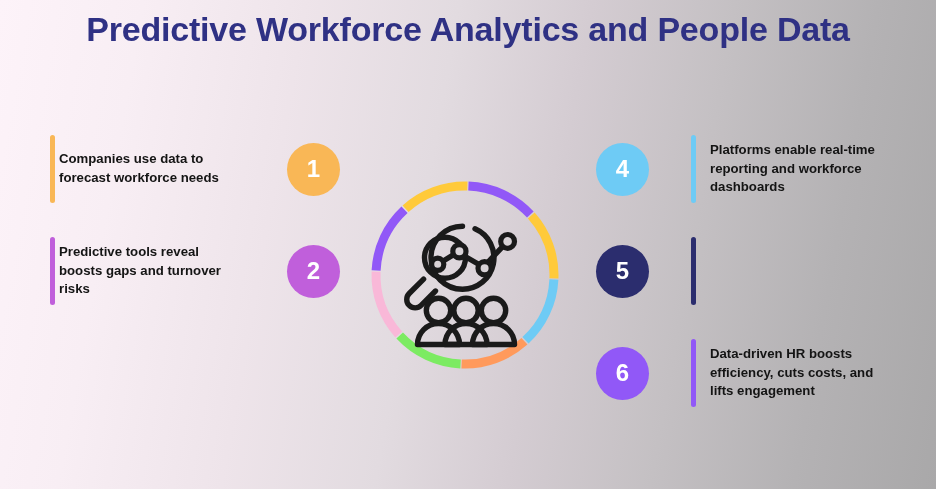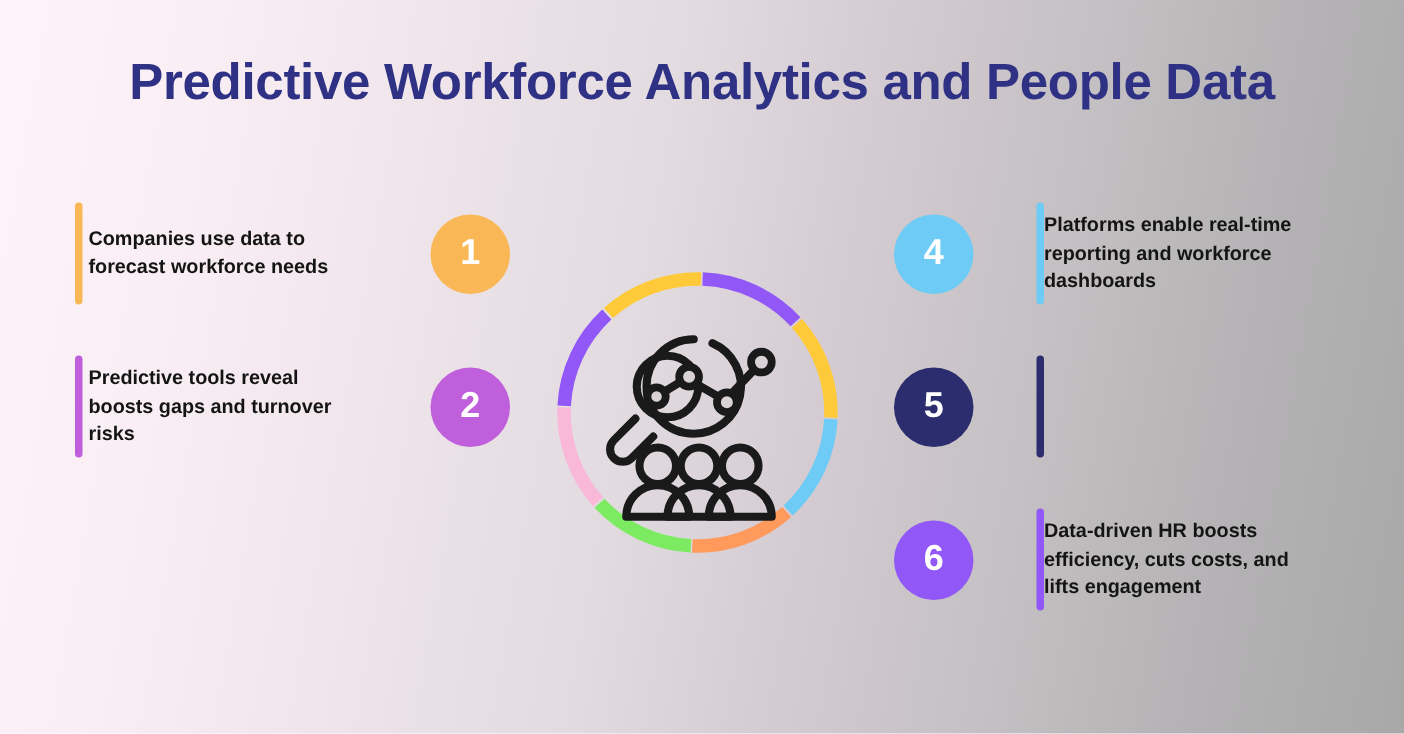--- a/index.html
+++ b/index.html
@@ -5,21 +5,21 @@
   * { margin:0; padding:0; box-sizing:border-box; }
   html,body { width:936px; height:489px; }
   body {
     font-family:"Liberation Sans", sans-serif;
     background:linear-gradient(100deg,#fdf3f9 0%,#f8eef4 14%,#eee4ea 30%,#e2dbe0 45%,#d4ccd2 58%,#c4c0c3 72%,#b4b2b4 86%,#a9a8a9 100%);
     overflow:hidden;
     position:relative;
   }
 
   
-  .title-wrap { position:absolute; left:0; top:36px; width:936px; text-align:center; }
+  .title-wrap { position:absolute; left:0; top:10px; width:936px; text-align:center; }
   .title {
     font-size:34px;
     font-weight:bold;
     color:#2f3184;
     letter-spacing:-0.2px;
     white-space:nowrap;
   }
 
   
   .col { position:absolute; top:130px; width:290px; }
@@ -31,21 +31,21 @@
 
   .bar { width:5px; height:68px; border-radius:3px; flex:0 0 5px; }
 
   .txt {
     font-size:13.2px;
     font-weight:bold;
     line-height:1.42;
     color:#141414;
   }
   .col-left  .txt { margin-left:4px; width:170px; }
-  .col-right .txt { margin-left:0; width:172px; }
+  .col-right .txt { margin-left:14px; width:172px; }
 
   .num {
     width:53px; height:53px; border-radius:50%;
     display:flex; align-items:center; justify-content:center;
     color:#ffffff; font-size:24px; font-weight:bold;
     flex:0 0 53px;
   }
   .col-left  .num { margin-left:auto; }
   .col-right .num { margin-right:0; }
 

